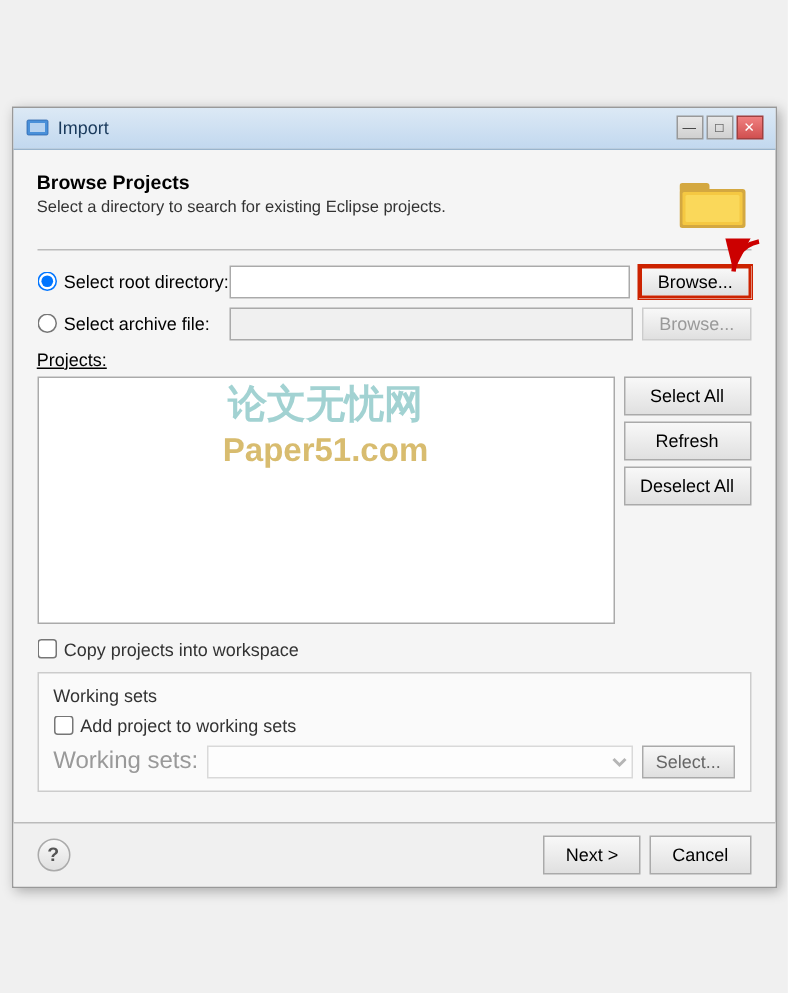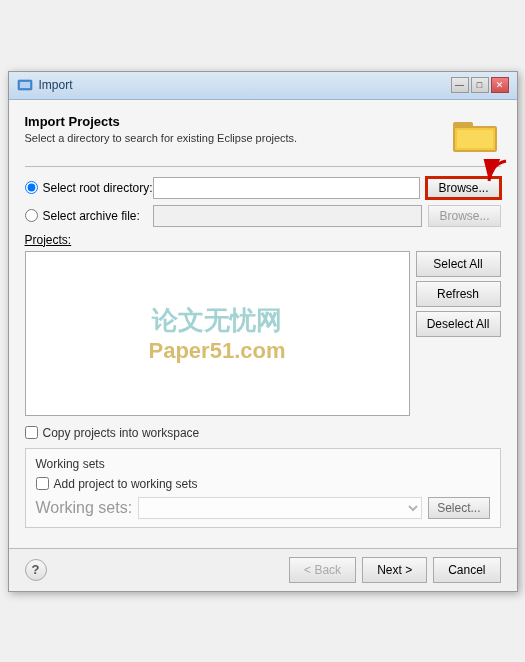--- a/index.html
+++ b/index.html
@@ -157,21 +157,21 @@
       margin-bottom: 10px;
     }
     .projects-list {
       flex: 1;
       border: 1px solid #aaa;
       background: white;
       height: 165px;
       position: relative;
       overflow: hidden;
       display: flex;
-      align-items: center;
+      align-items: flex-start;
       justify-content: center;
     }
     .watermark {
       text-align: center;
       user-select: none;
     }
     .watermark-line1 {
       font-size: 26px;
       font-weight: bold;
       color: rgba(100, 180, 180, 0.6);
@@ -325,21 +325,21 @@
       <button class="title-btn">—</button>
       <button class="title-btn">□</button>
       <button class="title-btn close">✕</button>
     </div>
   </div>
 
   <div class="content">
 
     <div class="header-section">
       <div class="header-text">
-        <h2>Import Projects</h2>
+        <h2>Browse Projects</h2>
         <p>Select a directory to search for existing Eclipse projects.</p>
       </div>
       <div class="folder-icon">
         <svg width="48" height="40" viewBox="0 0 48 40">
           <rect x="0" y="12" width="44" height="26" rx="2" fill="#d4a840"></rect>
           <rect x="0" y="8" width="20" height="6" rx="2" fill="#d4a840"></rect>
           <rect x="2" y="14" width="40" height="22" rx="1" fill="#f5c842"></rect>
           <rect x="4" y="16" width="36" height="18" rx="1" fill="#fad85a"></rect>
         </svg>
       </div>
@@ -403,18 +403,17 @@
         <span class="ws-label">Working sets:</span>
         <select class="ws-select" disabled=""></select>
         <button class="ws-select-btn">Select...</button>
       </div>
     </div>
   </div>
 
   <div class="bottom-buttons">
     <button class="help-btn">?</button>
     <div class="nav-buttons">
-      <button class="nav-btn disabled">&lt; Back</button>
       <button class="nav-btn">Next &gt;</button>
       <button class="nav-btn">Cancel</button>
     </div>
   </div>
 </div>
 
 </body></html>

